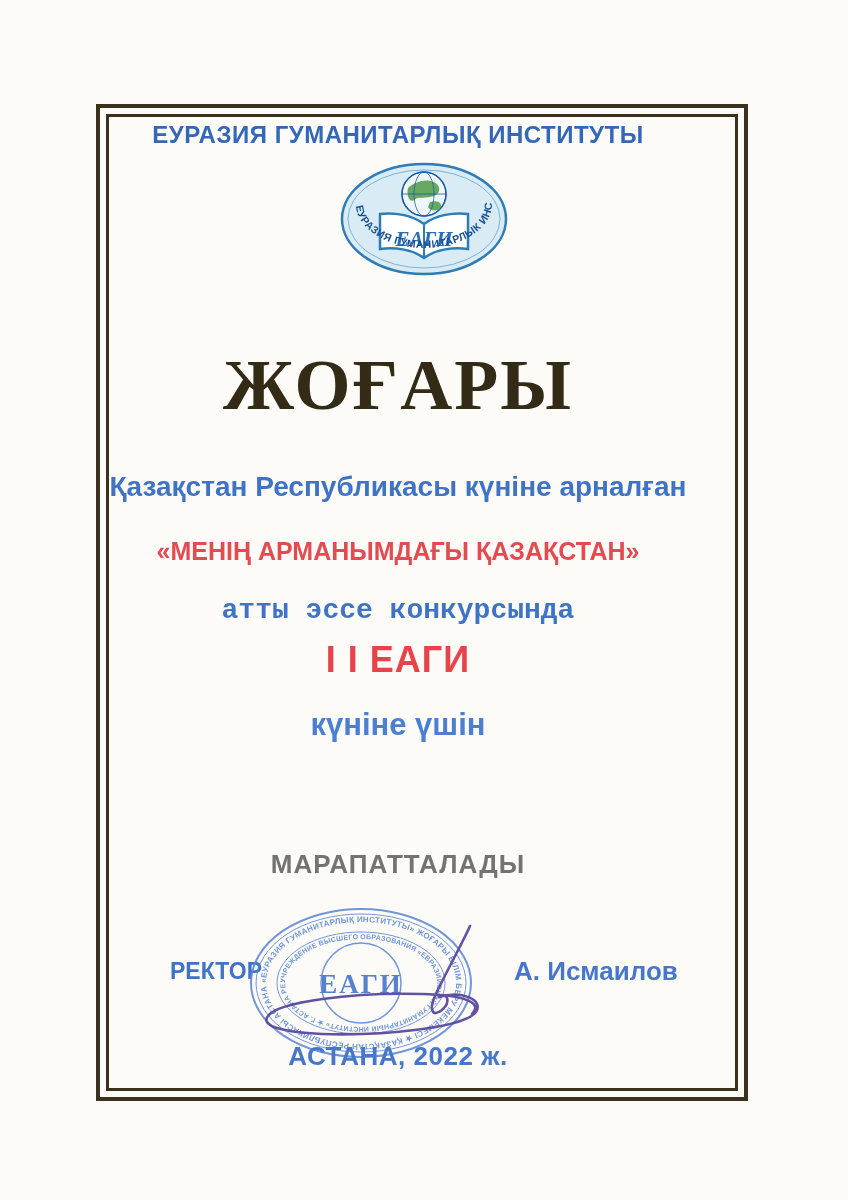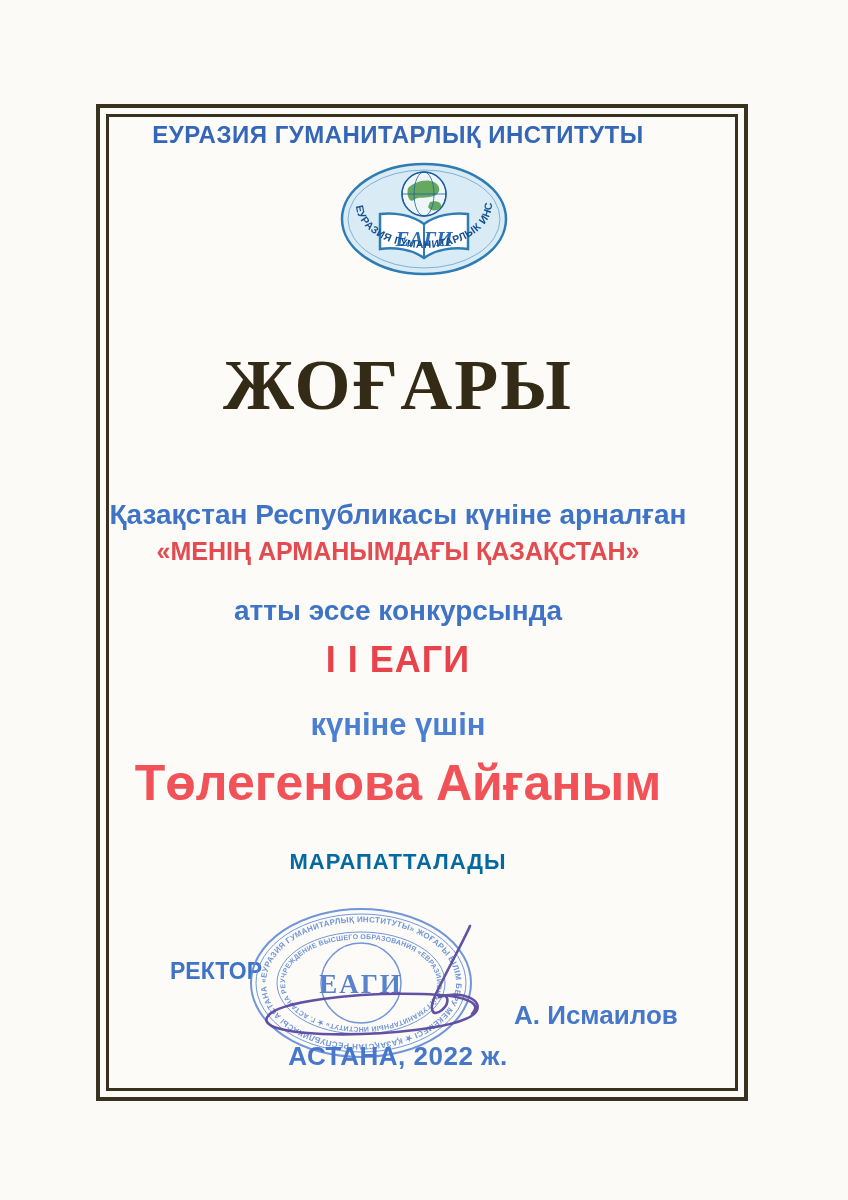--- a/index.html
+++ b/index.html
@@ -21,29 +21,29 @@
   .row{
     position:absolute;left:96px;width:604px;
     text-align:center;font-weight:bold;line-height:1.1;
   }
   .blue{color:#3f73c6;}
   .header-text{top:122px;font-size:24px;color:#3467b7;letter-spacing:0.5px;}
   .title{
     top:346px;font-family:"Liberation Serif", serif;
     font-size:72px;color:#332b16;letter-spacing:2px;font-weight:bold;
   }
-  .line1{top:500px;font-size:28px;}
+  .line1{top:472px;font-size:28px;}
   .contest{top:538px;font-size:25px;color:#e44b50;}
-  .line3{top:596px;font-size:28px;}
+  .line3{top:596px;font-size:28px;font-family:Liberation Mono, monospace;}
   .place{top:640px;font-size:36px;color:#e8434b;letter-spacing:1px;}
   .line5{top:708px;font-size:31px;color:#4a7fd2;}
   .recipient{top:756px;font-size:50px;color:#f05257;}
-  .awarded{top:850px;font-size:22px;color:#0369a1;letter-spacing:1px;}
+  .awarded{top:850px;font-size:26px;color:#737373;letter-spacing:1px;}
   .rector{position:absolute;left:170px;top:958px;font-size:23px;font-weight:bold;color:#3f73c6;}
-  .rector-name{position:absolute;left:514px;top:956px;font-size:26px;font-weight:bold;color:#4677cb;margin-top:44px;}
+  .rector-name{position:absolute;left:514px;top:956px;font-size:26px;font-weight:bold;color:#4677cb;}
   .city{top:1042px;font-size:26px;color:#4677cb;letter-spacing:0.5px;}
   .logo-box{position:absolute;left:338px;top:162px;width:172px;height:118px;}
   .stamp-box{position:absolute;left:246px;top:904px;width:230px;height:158px;}
   .sig-box{position:absolute;left:232px;top:904px;width:360px;height:158px;}
 </style>
 </head>
 <body>
 
 <div class="page">
 
@@ -81,21 +81,20 @@
     </svg>
   </div>
 
   <div class="row title">ЖОҒАРЫ</div>
 
   <div class="row line1 blue">Қазақстан Республикасы күніне арналған</div>
   <div class="row contest">«МЕНІҢ АРМАНЫМДАҒЫ ҚАЗАҚСТАН»</div>
   <div class="row line3 blue">атты эссе конкурсында</div>
   <div class="row place">І І ЕАГИ</div>
   <div class="row line5">күніне үшін</div>
-  <div class="row recipient">Төлегенова Айғаным</div>
   <div class="row awarded">МАРАПАТТАЛАДЫ</div>
 
   <div class="rector">РЕКТОР</div>
   <div class="rector-name">А. Исмаилов</div>
 
   <div class="stamp-box">
     <svg width="230" height="158" viewBox="0 0 230 158">
       <defs>
         <path id="stampOuter" d="M 20,79 a 95,61 0 1 1 190,0 a 95,61 0 1 1 -190,0" fill="none"></path>
         <path id="stampInner" d="M 39,79 a 76,44 0 1 1 152,0 a 76,44 0 1 1 -152,0" fill="none"></path>

